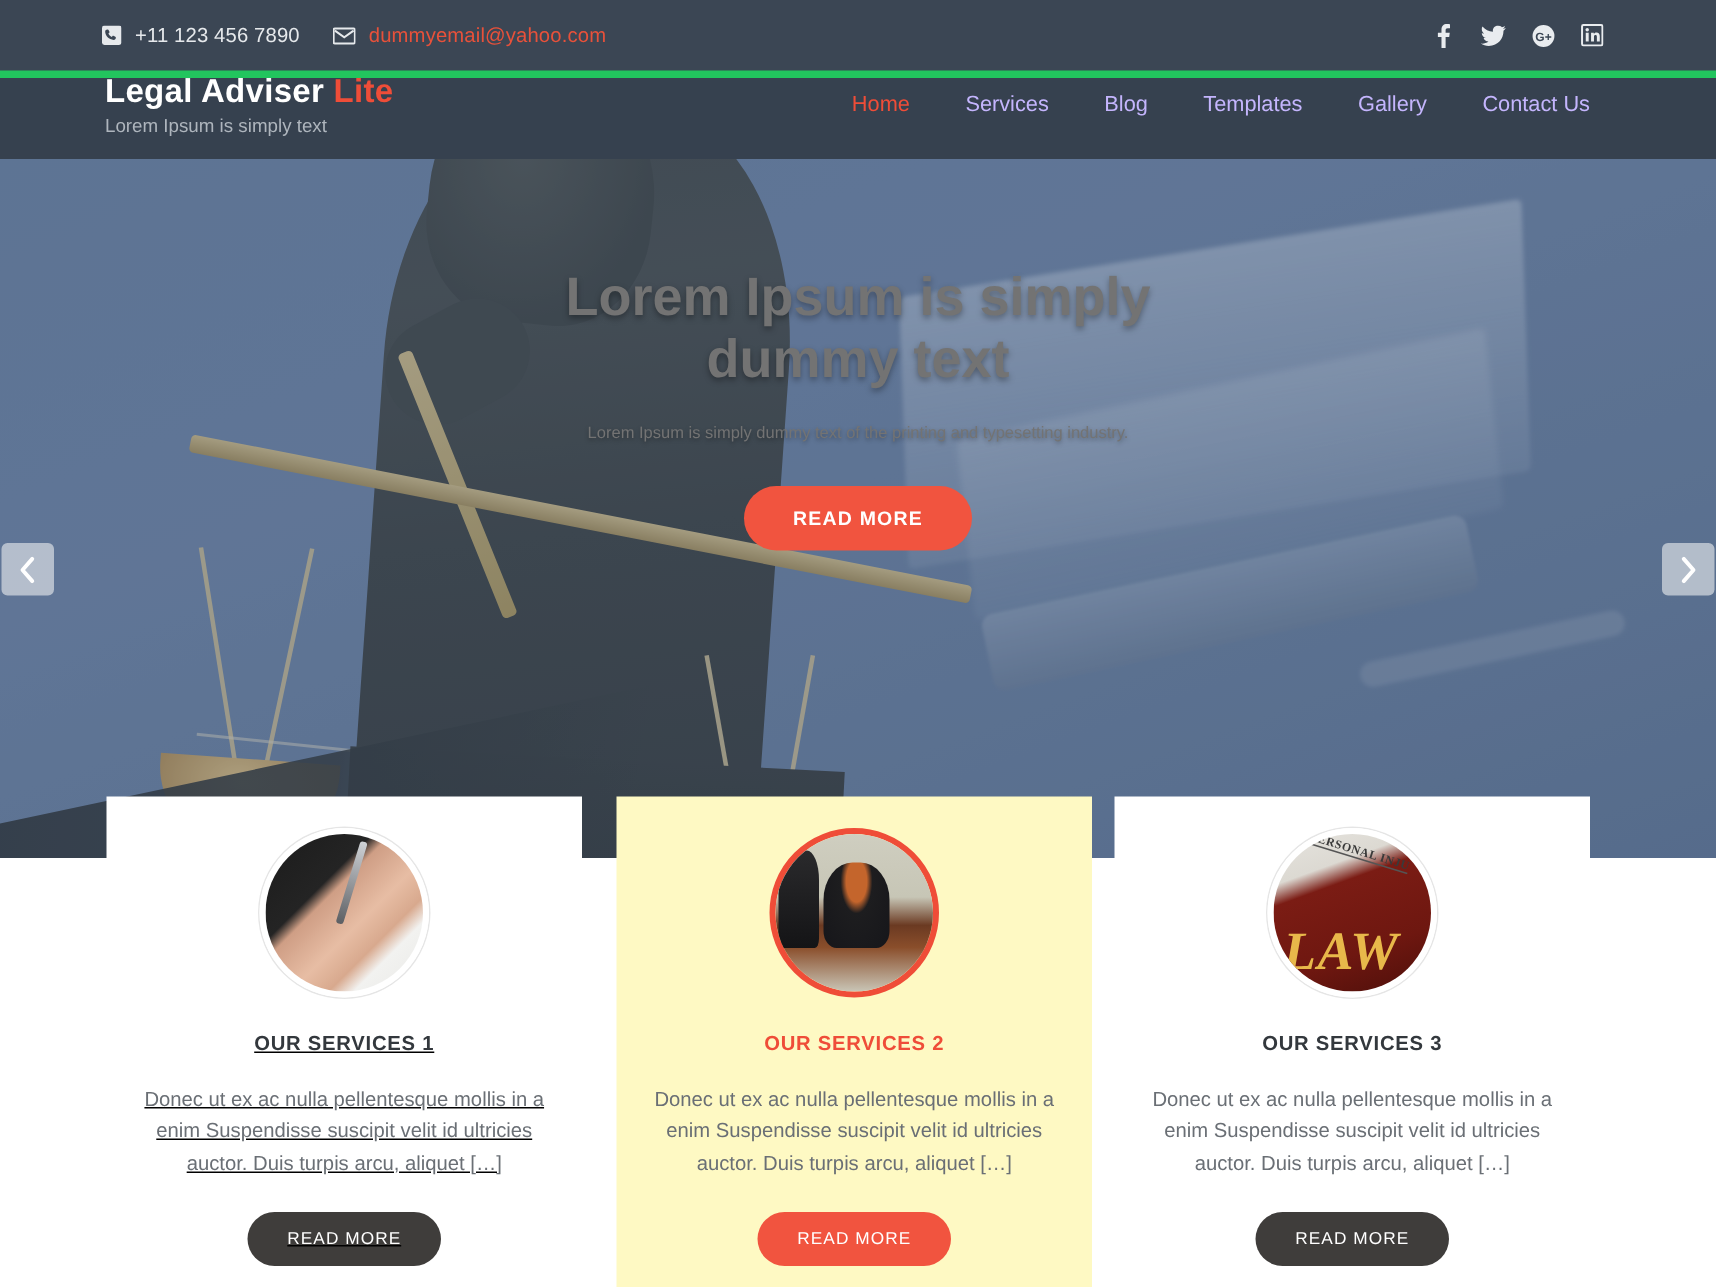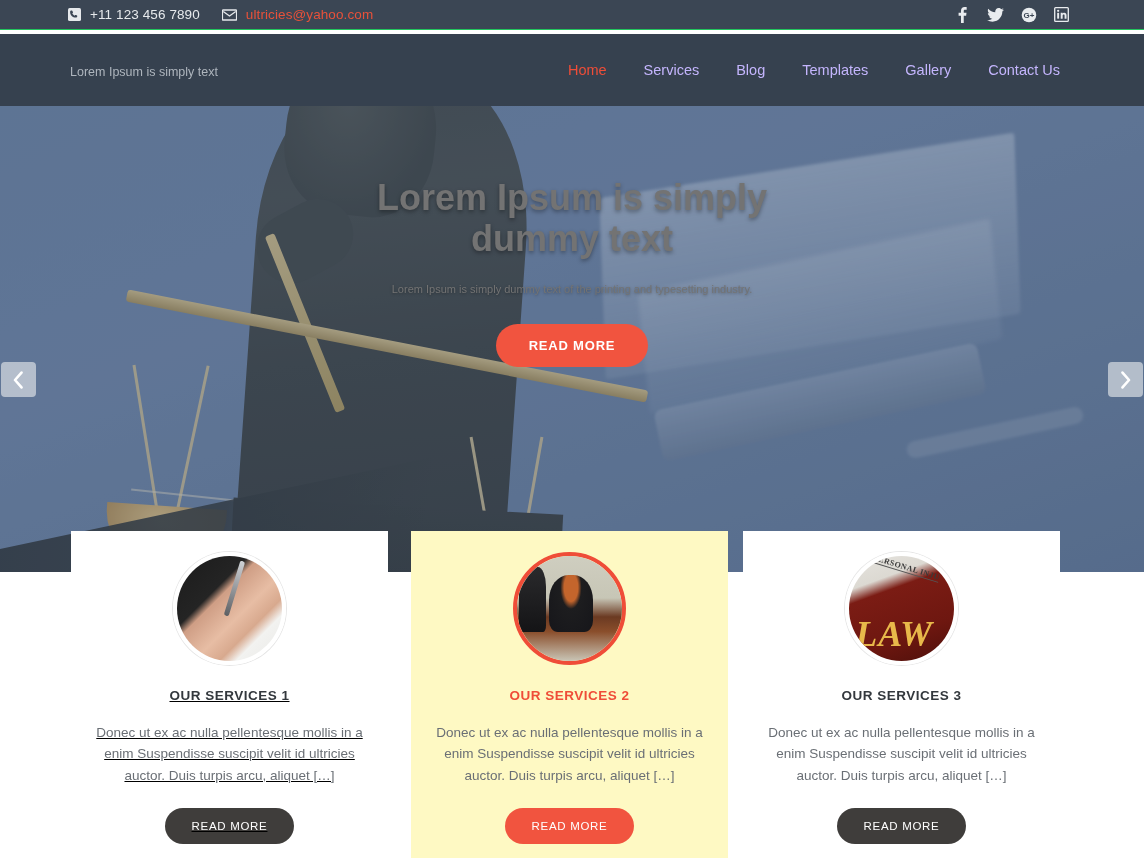--- a/index.html
+++ b/index.html
@@ -5,23 +5,23 @@
   * { box-sizing: border-box; margin: 0; padding: 0; }
   html, body {
     width: 1144px; height: 858px;
     font-family: "Liberation Sans", sans-serif;
     overflow: hidden; background: #fff;
   }
   .page { position: relative; width: 1144px; height: 858px; overflow: hidden; }
 
   
   .topbar {
-    position: absolute; top: 0; left: 0; width: 1144px; height: 30px;
+    position: absolute; top: 0; left: 0; width: 1144px; height: 52px;
     background: #3b4654;
-    border-bottom: 1px solid #22c55e;
+    border-bottom: 5px solid #22c55e;
     display: flex; align-items: center; z-index: 30;
   }
   .topbar-left { display: flex; align-items: center; margin-left: 68px; gap: 22px; }
   .contact-item { display: flex; align-items: center; gap: 9px; }
   .contact-item .ico { display: inline-flex; align-items: center; justify-content: center; }
   .phone-text { color: #e6e9ec; font-size: 13.5px; letter-spacing: .1px; }
   .email-text { color: #e8513a; font-size: 13.5px; letter-spacing: .1px; text-decoration: none; }
   .topbar-right { margin-left: auto; margin-right: 74px; display: flex; align-items: center; gap: 16px; }
   .soc { width: 17px; height: 17px; display: inline-flex; align-items: center; justify-content: center; color: #e9ecef; cursor: pointer; }
 
@@ -236,21 +236,21 @@
         </span>
         <span class="phone-text">+11 123 456 7890</span>
       </div>
       <div class="contact-item">
         <span class="ico">
           <svg width="15" height="12" viewBox="0 0 18 13">
               <rect x="0.5" y="0.5" width="17" height="12" rx="1" fill="none" stroke="#e6e9ec" stroke-width="1.6"></rect>
               <path d="M1.5 2.2 L9 7.6 L16.5 2.2" fill="none" stroke="#e6e9ec" stroke-width="1.6"></path>
             </svg>
         </span>
-        <a class="email-text" href="#">ultricies@yahoo.com</a>
+        <a class="email-text" href="#">dummyemail@yahoo.com</a>
       </div>
     </div>
     <div class="topbar-right">
       <span class="soc">
         <svg width="9" height="16" viewBox="0 0 10 18">
             <path d="M6.4 18V9.8h2.7l.4-3.2H6.4V4.6c0-.9.3-1.5 1.6-1.5h1.7V.2C9.4.1 8.4 0 7.3 0 4.9 0 3.3 1.5 3.3 4.2v2.4H.6v3.2h2.7V18z" fill="#e9ecef"></path>
           </svg>
       </span>
       <span class="soc">
         <svg width="17" height="14" viewBox="0 0 18 15">
@@ -269,20 +269,24 @@
             <rect x="3.6" y="6.6" width="2.2" height="6.6" fill="#e9ecef"></rect>
             <circle cx="4.7" cy="4.3" r="1.3" fill="#e9ecef"></circle>
             <path d="M7.6 6.6h2.1v.9c.3-.6 1-1.1 2-1.1 1.6 0 2.5 1 2.5 2.9v3.9h-2.2V9.8c0-.9-.3-1.4-1.1-1.4-.7 0-1.1.5-1.1 1.4v3.4H7.6z" fill="#e9ecef"></path>
           </svg>
       </span>
     </div>
   </div>
 
   <div class="header">
     <div class="brand">
+      <div class="brand-title">
+        <span>Legal Adviser</span>
+        <span class="lite">Lite</span>
+      </div>
       <div class="brand-sub">Lorem Ipsum is simply text</div>
     </div>
     <nav class="nav">
       <a href="#" class="active">Home</a>
       <a href="#">Services</a>
       <a href="#">Blog</a>
       <a href="#">Templates</a>
       <a href="#">Gallery</a>
       <a href="#">Contact Us</a>
     </nav>

